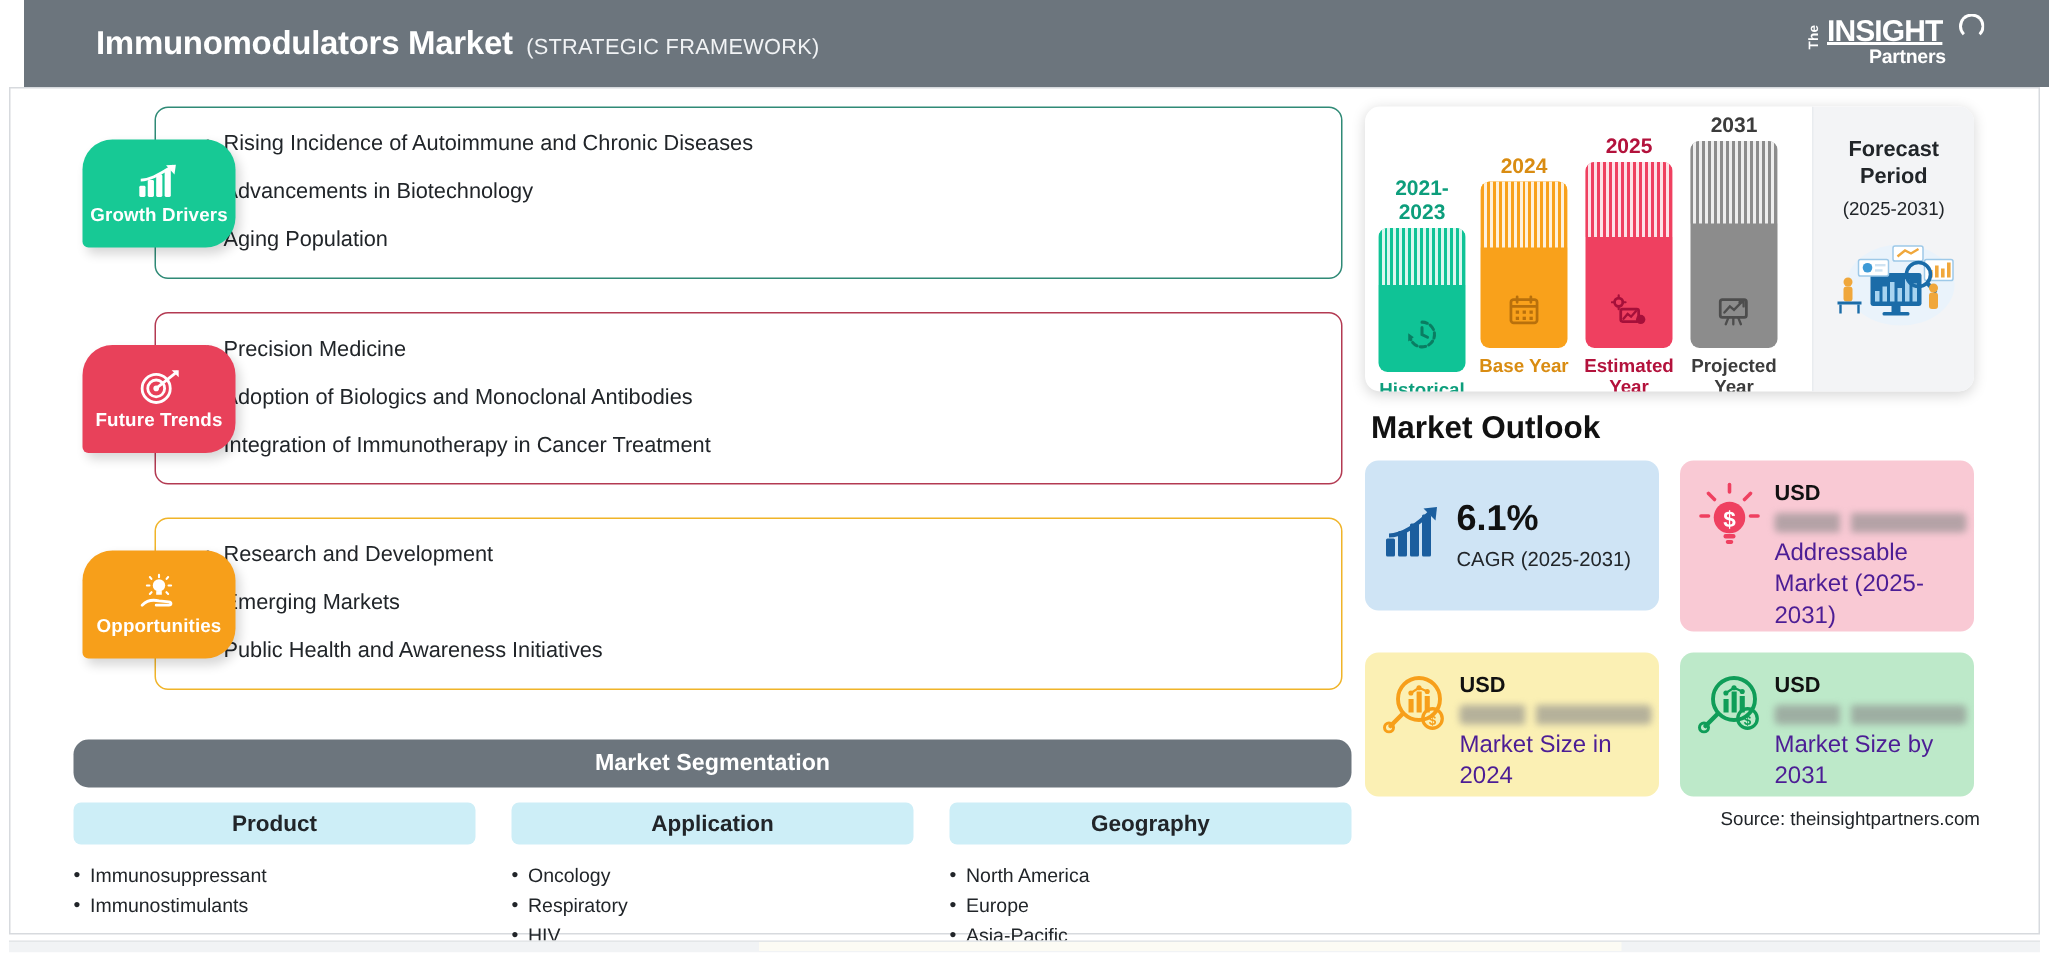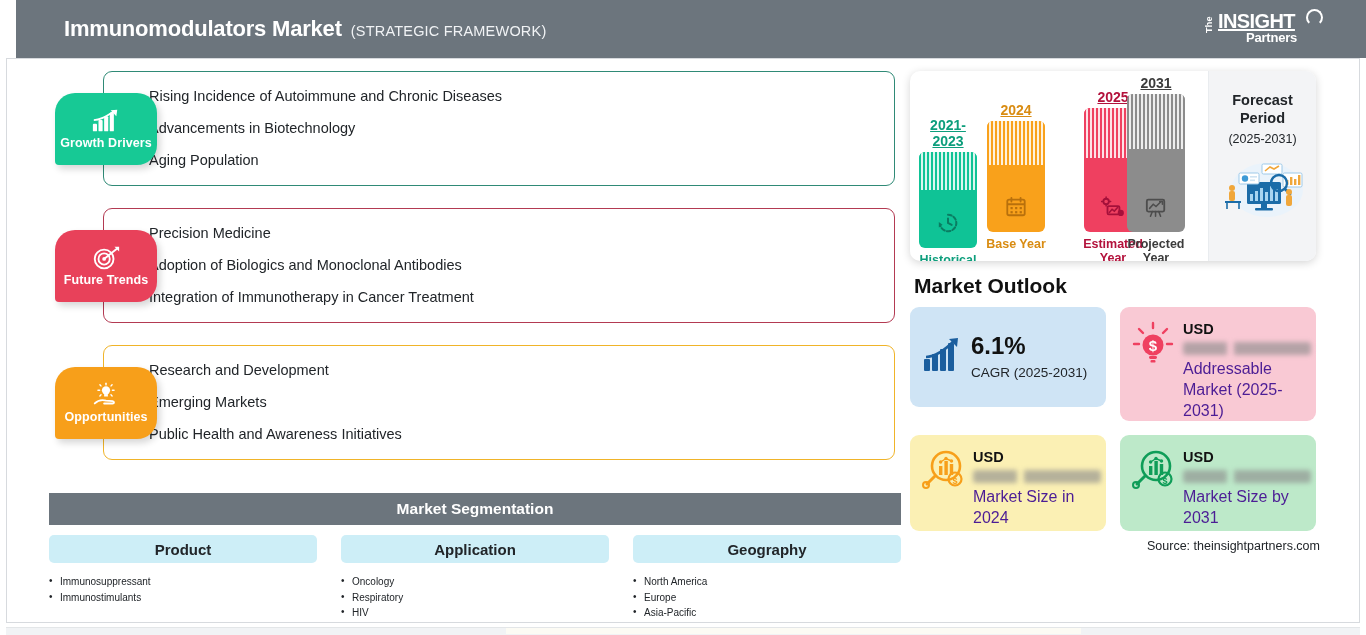--- a/index.html
+++ b/index.html
@@ -85,49 +85,49 @@
   .pillar.green  { height:116px; }
   .pillar.red    { height:116px; }
   .pillar.orange { height:116px; }
   .pillar.green  .pillar-badge{ top:22px; }
   .pillar.red    .pillar-badge{ top:22px; }
   .pillar.orange .pillar-badge{ top:22px; }
 
   
   .seg{ position:absolute; left:42px; top:434px; width:852px; }
   .seg-header{
-    height:32px; background:#6c757d; border-radius:0;
+    height:32px; background:#6c757d; border-radius:10px;
     display:flex; align-items:center; justify-content:center;
     color:#fff; font-size:15.5px; font-weight:bold;
   }
   .seg-cols{ display:flex; gap:24px; margin-top:10px; }
   .seg-col{ flex:1; }
   .seg-col-head{
     height:28px; background:#cdeef7; border-radius:5px;
     display:flex; align-items:center; justify-content:center;
     color:#212529; font-size:15px; font-weight:bold;
   }
   .seg-list{ margin-top:11px; }
   .seg-list li{
     list-style:none; position:relative; padding-left:11px;
-    font-size:10px; color:#212529; line-height:1.55;
+    font-size:13px; color:#212529; line-height:1.55;
   }
   .seg-list li:before{ content:"•"; position:absolute; left:0; top:-1px; color:#212529; }
 
   
   .right-col{ position:absolute; left:903px; top:12px; width:412px; }
 
   .forecast-card{
     position:relative; width:406px; height:190px; background:#fff;
     border-radius:10px; box-shadow:0 2px 9px rgba(0,0,0,0.17);
     display:flex; overflow:hidden;
   }
   .bars{ flex:1; position:relative; padding:0 6px; }
   .bar-item{ position:absolute; width:60px; text-align:center; }
-  .bar-year{ font-size:14px; font-weight:bold; margin-bottom:3px;text-decoration:underline; }
+  .bar-year{ font-size:14px; font-weight:bold; margin-bottom:3px; }
   .bar-shape{
     position:relative; width:58px; margin:0 auto; border-radius:6px; overflow:hidden;
     display:flex; flex-direction:column; justify-content:flex-end;
   }
   .bar-stripe{
     height:40%;
     background-image: repeating-linear-gradient(90deg,
        currentColor 0px, currentColor 2px, #ffffff 2px, #ffffff 4px);
     opacity:.85;
   }
@@ -329,21 +329,21 @@
                       <rect x="6" y="16.5" width="2.4" height="2.4"></rect>
                     <rect x="11" y="16.5" width="2.4" height="2.4"></rect>
                       <rect x="16" y="16.5" width="2.4" height="2.4"></rect>
                   </g>
                 </svg>
               </div>
             </div>
             <div class="bar-caption" style="color:#d98c12;">Base Year</div>
           </div>
 
-          <div class="bar-item" style="left:146px; top:18px;margin-left:27px;">
+          <div class="bar-item" style="left:146px; top:18px;">
             <div class="bar-year" style="color:#b3123c;">2025</div>
             <div class="bar-shape" style="height:124px; color:#ef4060; background:#ef4060;">
               <div class="bar-stripe"></div>
               <div class="bar-solid">
                 <svg width="24" height="22" viewBox="0 0 26 24">
                   <circle cx="5.5" cy="6" r="3" fill="none" stroke="#a5103a" stroke-width="2"></circle>
                   <path d="M5.5 1 V3 M5.5 9 V11 M0.5 6 H2.5 M8.5 6 H10.5" stroke="#a5103a" stroke-width="1.6" stroke-linecap="round"></path>
                   <rect x="7" y="11" width="13" height="9" rx="1.4" fill="none" stroke="#a5103a" stroke-width="2"></rect>
                   <path d="M9 18 L12 14.5 L14.5 16.5 L18 12.5" fill="none" stroke="#a5103a" stroke-width="1.7" stroke-linecap="round"></path>
                   <circle cx="21.5" cy="18.5" r="3.4" fill="#a5103a"></circle>

